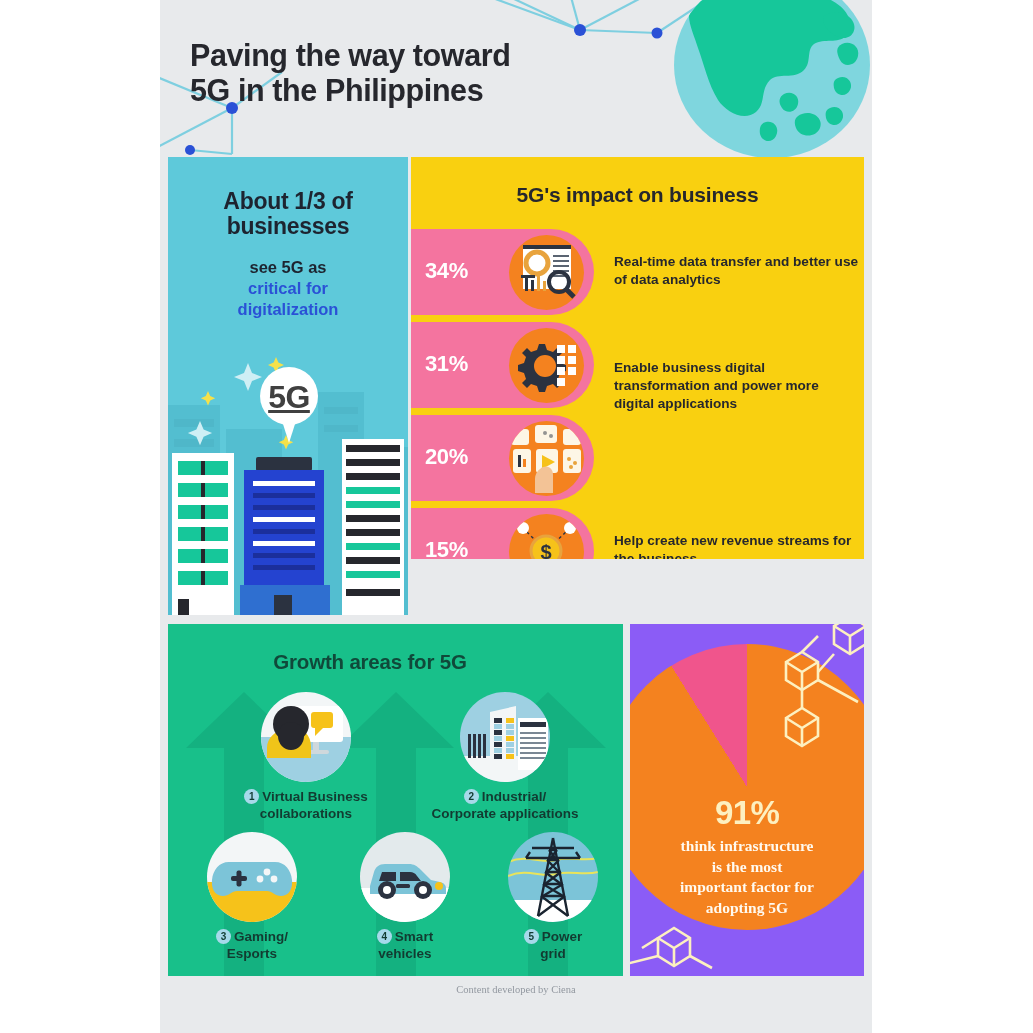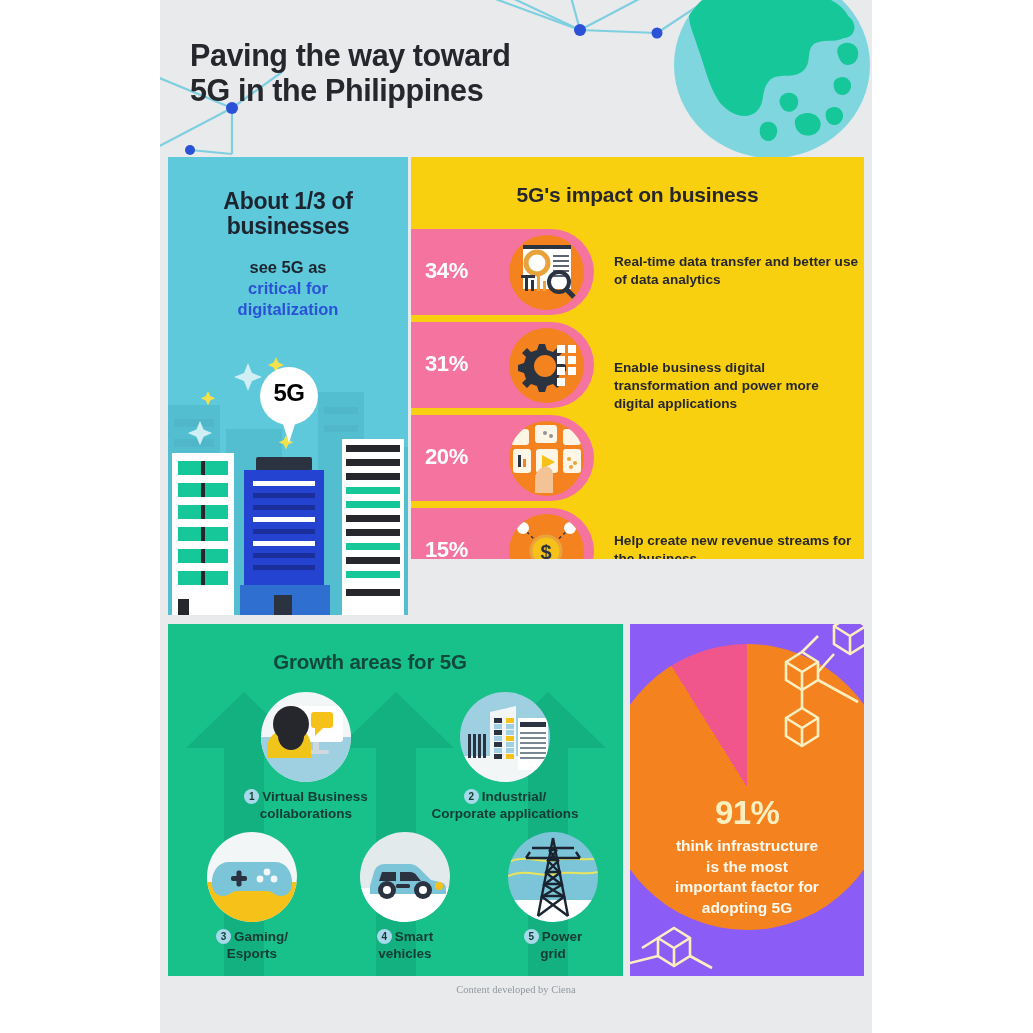--- a/index.html
+++ b/index.html
@@ -30,21 +30,21 @@
   
   .sky-faint{position:absolute;background:#53bed0;}
   .sky-faint2{position:absolute;background:#4fb7c9;}
   .bldg{position:absolute;}
   .win-row{position:absolute;}
   .pin{position:absolute;left:92px;top:210px;width:58px;height:80px;}
   .pin-head{position:absolute;left:0;top:0;width:58px;height:58px;border-radius:50%;background:#fff;}
   .pin-tail{position:absolute;left:17px;top:38px;width:24px;height:38px;background:#fff;
      clip-path:polygon(0 0,100% 0,50% 100%);}
   .pin-txt{position:absolute;left:0;top:12px;width:58px;text-align:center;
-     font-size:24px;font-weight:bold;color:#000000;letter-spacing:-0.5px;}
+     font-size:32px;font-weight:bold;color:#404040;letter-spacing:-0.5px;text-decoration:underline;}
 
   
   .yellow-panel{position:absolute;left:251px;top:157px;width:453px;height:402px;
     background:#f9d010;overflow:hidden;}
   .yp-title{position:absolute;left:0;top:26px;width:453px;text-align:center;
     font-size:21px;font-weight:bold;color:#26272d;letter-spacing:-0.2px;}
   .stat-row{position:absolute;left:0;width:453px;height:86px;}
   .pink-bar{position:absolute;left:0;top:0;width:183px;height:86px;
     background:#f4749f;border-top-right-radius:43px;border-bottom-right-radius:43px;}
   .pct{position:absolute;left:14px;top:29px;width:80px;text-align:left;
@@ -67,21 +67,21 @@
     vertical-align:1px;margin-right:3px;}
 
   
   .pie-panel{position:absolute;left:470px;top:624px;width:234px;height:352px;
     background:#8b5cf6;overflow:hidden;}
   .pie{position:absolute;left:-26px;top:20px;width:286px;height:286px;border-radius:50%;
     background:conic-gradient(from 0deg, #f4821f 0deg 328deg, #f0558c 328deg 360deg);}
   .pie-big{position:absolute;left:0;top:170px;width:234px;text-align:center;
     font-size:33px;font-weight:bold;color:#fdf0c0;letter-spacing:-0.6px;}
   .pie-sub{position:absolute;left:16px;top:212px;width:202px;text-align:center;
-    font-size:15.5px;font-weight:bold;line-height:1.33;color:#fffaf0;}
+    font-size:15.5px;font-weight:bold;line-height:1.33;color:#fffaf0;font-family:Liberation Serif, serif;}
   .pie-sub b{font-weight:bold;}
 
   
   .footer{position:absolute;left:0;top:984px;width:712px;text-align:center;
     font-size:10.5px;color:#9298a0;font-family:"Liberation Serif",serif;}
 </style>
 </head>
 <body>
 
 <div id="poster">

